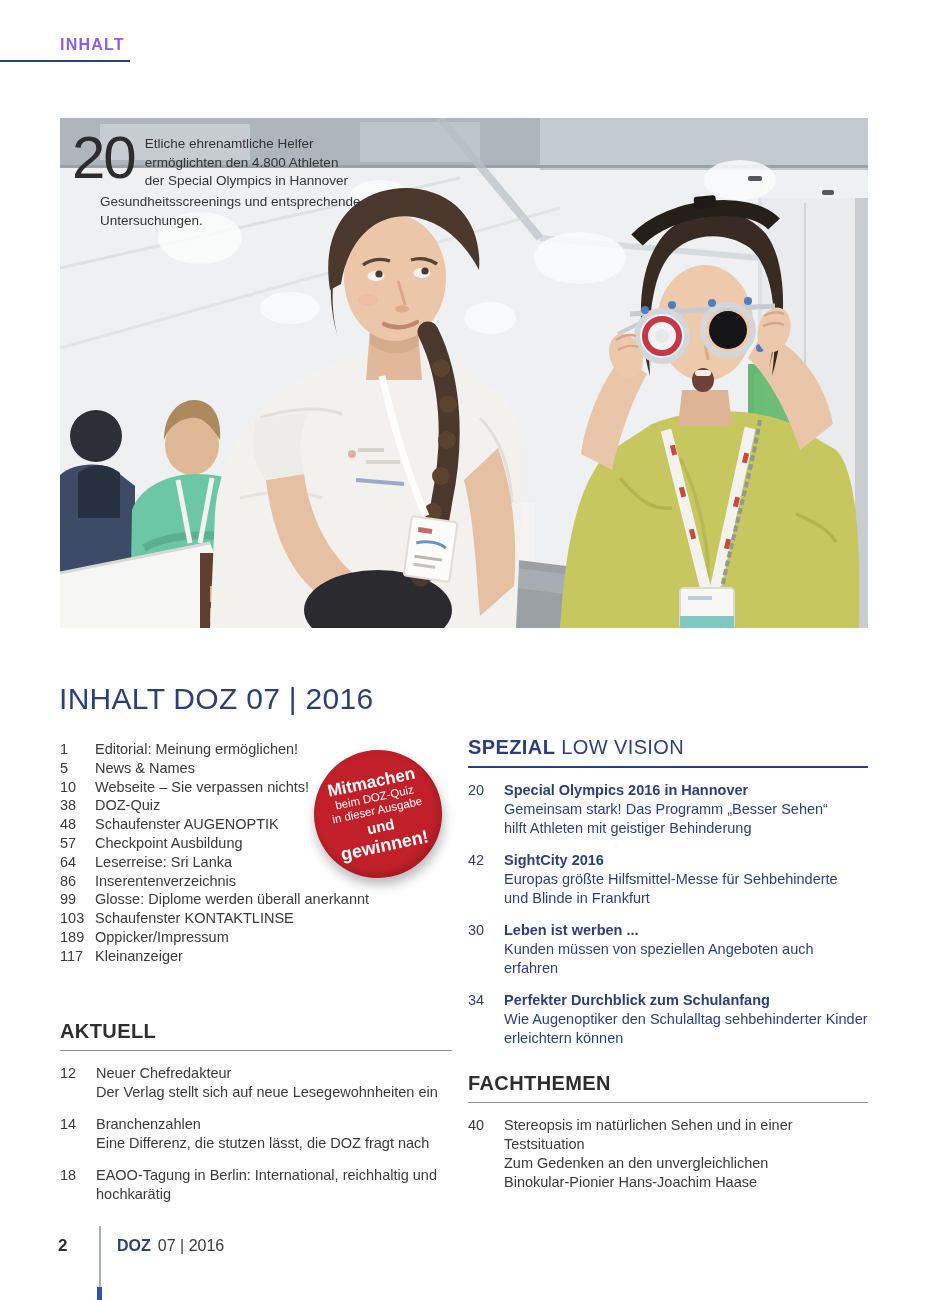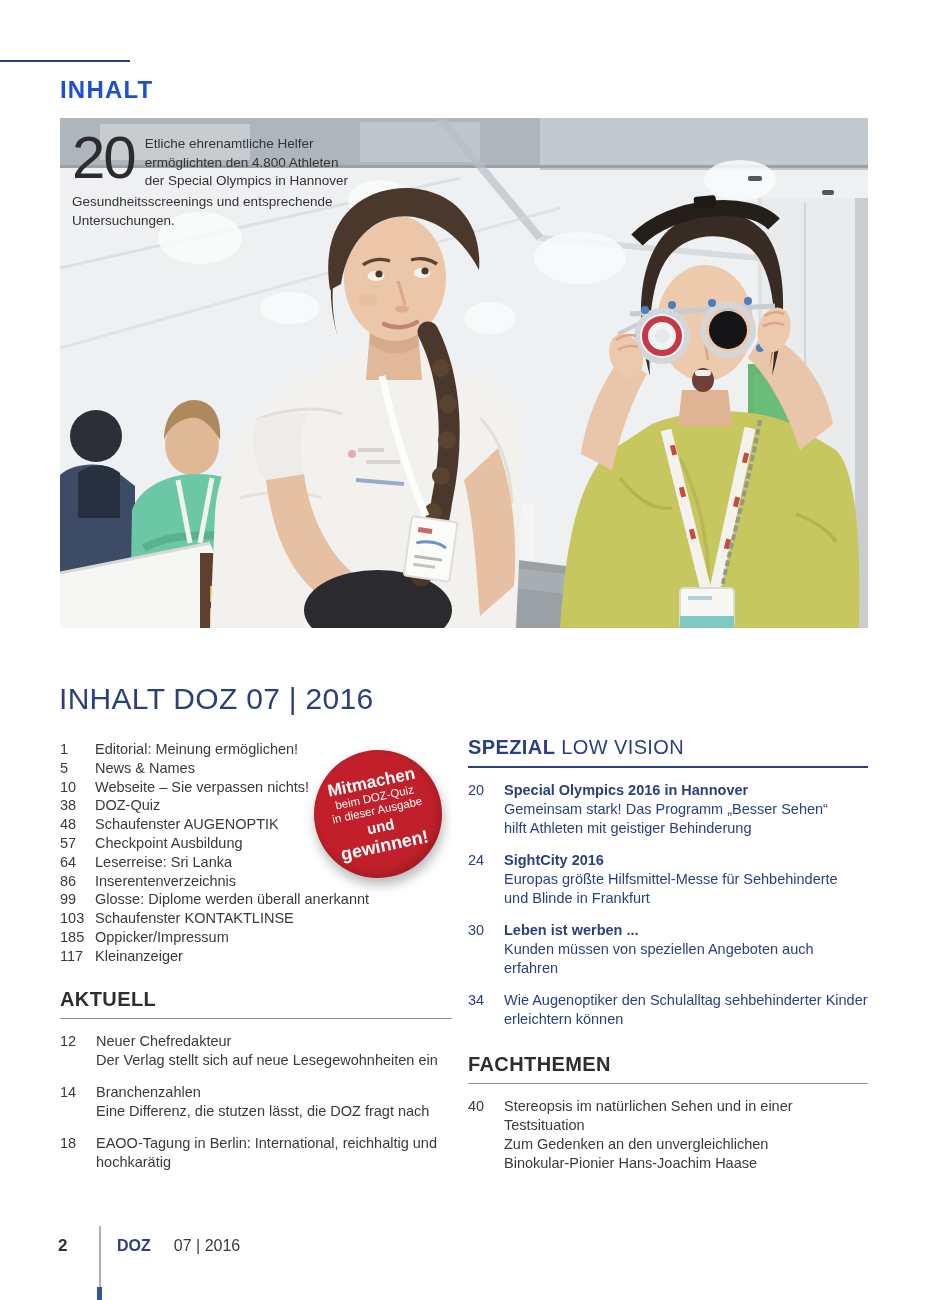--- a/index.html
+++ b/index.html
@@ -1,31 +1,31 @@
 <!DOCTYPE html>
 <html><head>
 <meta charset="utf-8">
 <style>
   html,body{margin:0;padding:0;background:#ffffff;}
   .page{position:relative;width:926px;height:1300px;background:#ffffff;overflow:hidden;
         font-family:"Liberation Sans","DejaVu Sans",sans-serif;color:#3a3a3c;}
 
   
-  .inhalt-label{position:absolute;left:60px;top:36px;font-size:24px;font-weight:bold;
-                letter-spacing:1.2px;color:#1d4ed8;margin-top:40px;}
+  .inhalt-label{position:absolute;left:60px;top:36px;font-size:16px;font-weight:bold;
+                letter-spacing:1.2px;color:#8b5cf6;}
   .header-rule{position:absolute;left:0;top:60px;width:130px;height:2px;background:#2a3f7e;}
 
   
   .photo{position:absolute;left:60px;top:118px;width:808px;height:510px;overflow:hidden;background:#edeff0;}
   .photo svg{display:block;width:100%;height:100%;}
   .photo-caption{position:absolute;left:12px;top:14px;width:340px;color:#333335;}
   .cap-row{display:flex;align-items:flex-start;}
   .cap-num{font-size:60px;font-weight:300;line-height:0.85;color:#2c2c2e;margin-right:10px;letter-spacing:-2px;}
   .cap-lines{white-space:pre-line;font-size:13.5px;line-height:1.38;padding-top:3px;}
-  .cap-below{white-space:pre-line;font-size:13.5px;line-height:1.38;margin-top:2px;}
+  .cap-below{white-space:pre-line;font-size:13.5px;line-height:1.38;margin-top:2px;margin-left:28px;}
 
   
   .page-title{position:absolute;left:59px;top:682px;font-size:30px;color:#2a3f7e;
               font-weight:400;letter-spacing:0.3px;text-align:center;}
 
   
   .toc{position:absolute;left:60px;top:740px;width:320px;}
   .toc-row{display:flex;font-size:14.5px;line-height:18.8px;}
   .toc-num{width:35px;flex:none;}
   
@@ -41,31 +41,31 @@
 
   
   .section{position:absolute;}
   .sec-heading{font-size:20px;font-weight:bold;letter-spacing:0.4px;color:#2e2e30;}
   .sec-heading .light{font-weight:400;}
   .rule{height:1px;background:#909090;margin-top:7px;}
   .rule.blue{height:2px;background:#2a3f7e;}
   .sec-item{display:flex;margin-top:13px;font-size:14.5px;line-height:19px;}
   .sec-num{width:36px;flex:none;}
   .sec-lines .title{font-weight:bold;}
-  .aktuell-sec{left:60px;top:988px;width:392px;}
+  .aktuell-sec{left:60px;top:1020px;width:392px;}
   .right-col{position:absolute;left:468px;top:736px;width:400px;}
   .spezial-sec{color:#2a3f7e;}
   .spezial-sec .sec-heading{color:#2a3f7e;}
   .fach-sec{margin-top:24px;color:#3a3a3c;}
 
   
   .footer-num{position:absolute;left:58px;top:1236px;font-size:17px;font-weight:bold;color:#2e2e30;}
   .footer-vline{position:absolute;left:99px;top:1226px;width:2px;height:74px;background:#a8b1b8;}
   .footer-blue{position:absolute;left:97px;top:1287px;width:5px;height:13px;background:#2f55a5;}
-  .footer-text{position:absolute;left:117px;top:1237px;font-size:16px;display:flex;gap:23px;}
+  .footer-text{position:absolute;left:117px;top:1237px;font-size:16px;display:flex;gap:7px;}
   .footer-brand{color:#2a3f7e;font-weight:bold;}
   .footer-issue{color:#3a3a3c;}
 </style>
 </head>
 <body>
 
 <div class="page">
 
   <div class="inhalt-label">INHALT</div>
   <div class="header-rule"></div>
@@ -321,21 +321,21 @@
       </div>
       <div class="toc-row">
         <span class="toc-num">99</span>
         <span class="toc-title">Glosse: Diplome werden überall anerkannt</span>
       </div>
       <div class="toc-row">
         <span class="toc-num">103</span>
         <span class="toc-title">Schaufenster KONTAKTLINSE</span>
       </div>
       <div class="toc-row">
-        <span class="toc-num">185</span>
+        <span class="toc-num">189</span>
         <span class="toc-title">Oppicker/Impressum</span>
       </div>
       <div class="toc-row">
         <span class="toc-num">117</span>
         <span class="toc-title">Kleinanzeiger</span>
       </div>
     </div>
 
   <div class="badge">
     <div class="badge-circle">
@@ -382,37 +382,38 @@
       <div id="spezial-items">
           <div class="sec-item">
             <span class="sec-num">20</span>
             <div class="sec-lines">
               <div class="line title">Special Olympics 2016 in Hannover</div>
               <div class="line">Gemeinsam stark! Das Programm „Besser Sehen“</div>
               <div class="line">hilft Athleten mit geistiger Behinderung</div>
             </div>
           </div>
           <div class="sec-item">
-            <span class="sec-num">24</span>
+            <span class="sec-num">42</span>
             <div class="sec-lines">
               <div class="line title">SightCity 2016</div>
               <div class="line">Europas größte Hilfsmittel-Messe für Sehbehinderte</div>
               <div class="line">und Blinde in Frankfurt</div>
             </div>
           </div>
           <div class="sec-item">
             <span class="sec-num">30</span>
             <div class="sec-lines">
               <div class="line title">Leben ist werben ...</div>
               <div class="line">Kunden müssen von speziellen Angeboten auch erfahren</div>
             </div>
           </div>
           <div class="sec-item">
             <span class="sec-num">34</span>
             <div class="sec-lines">
+              <div class="line title">Perfekter Durchblick zum Schulanfang</div>
               <div class="line">Wie Augenoptiker den Schulalltag sehbehinderter Kinder</div>
               <div class="line">erleichtern können</div>
             </div>
           </div>
         </div>
     </div>
     <div class="fach-sec">
       <div class="sec-heading">FACHTHEMEN</div>
       <div class="rule"></div>
       <div id="fach-items">

